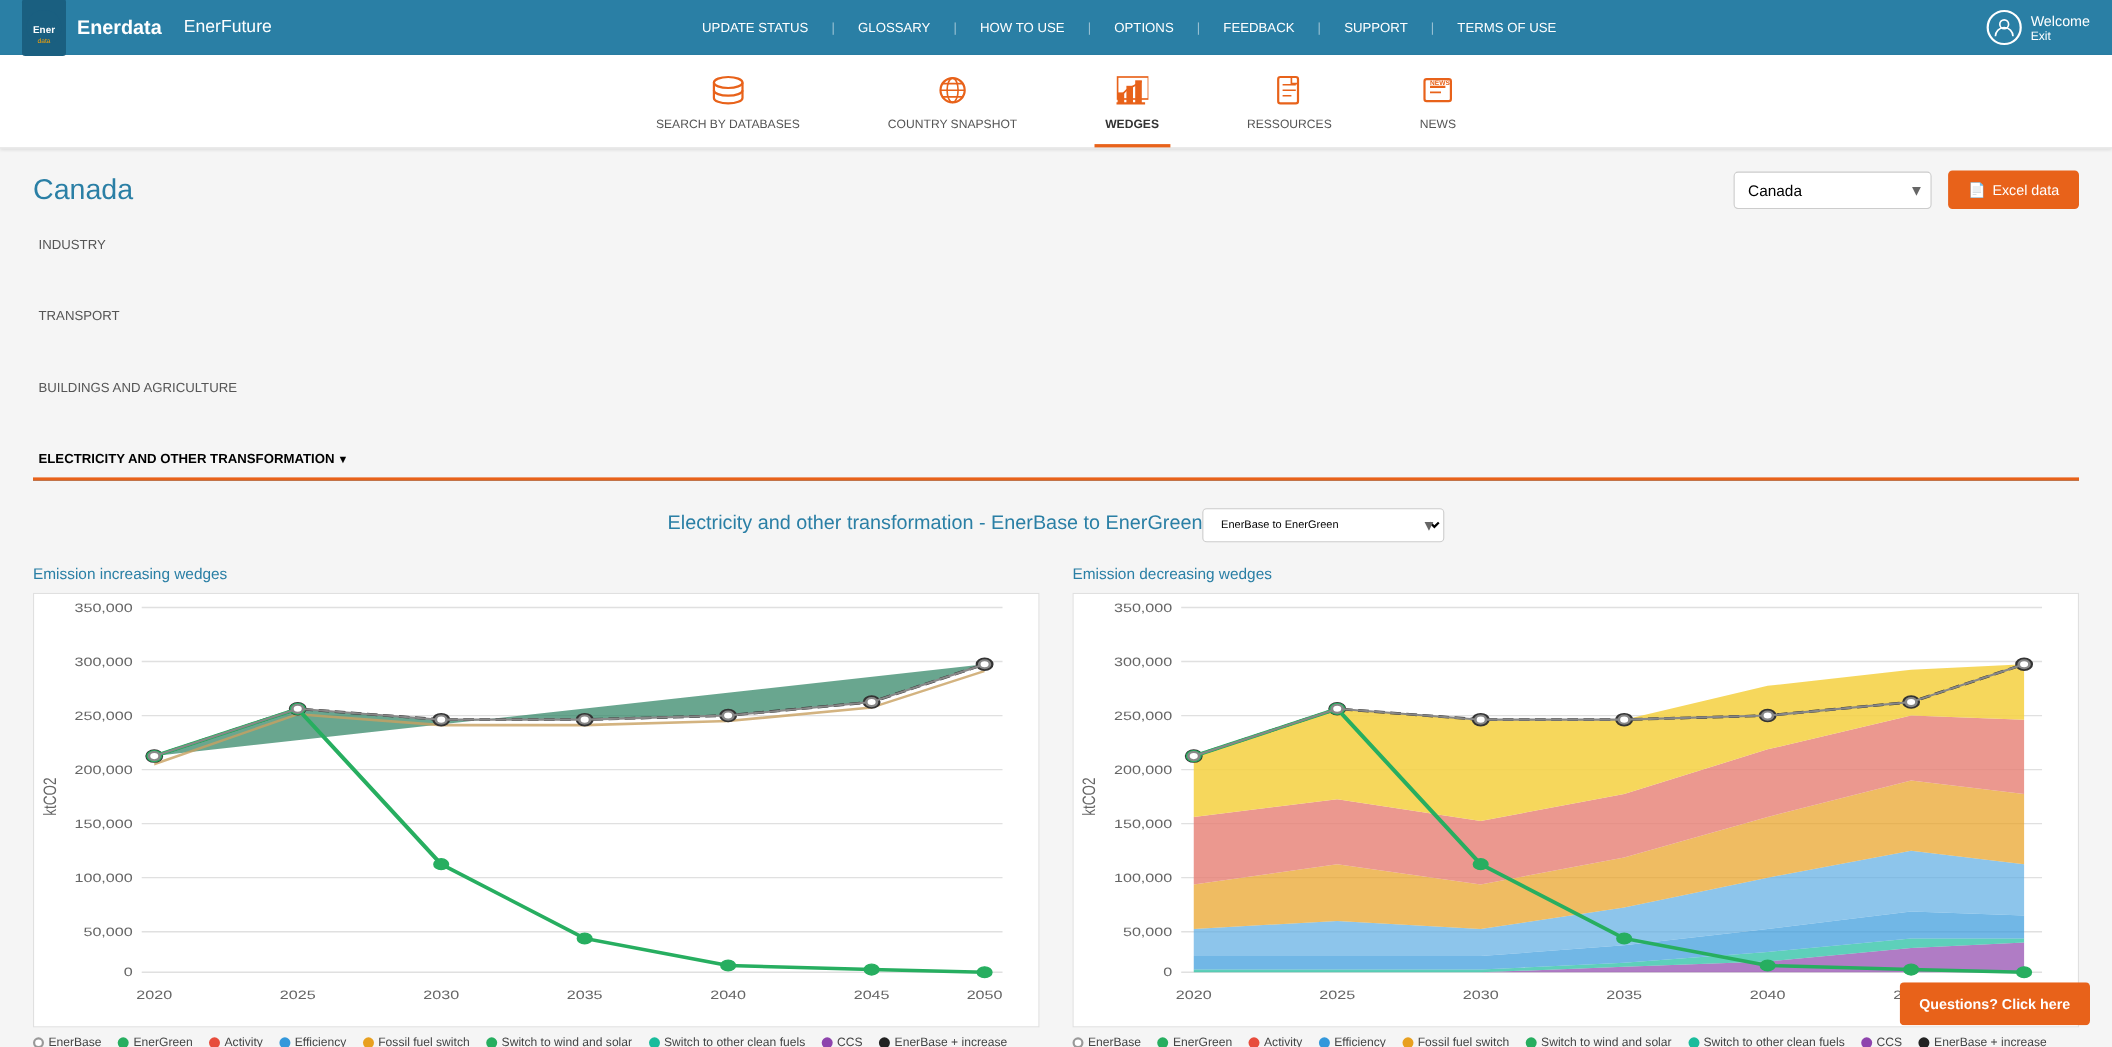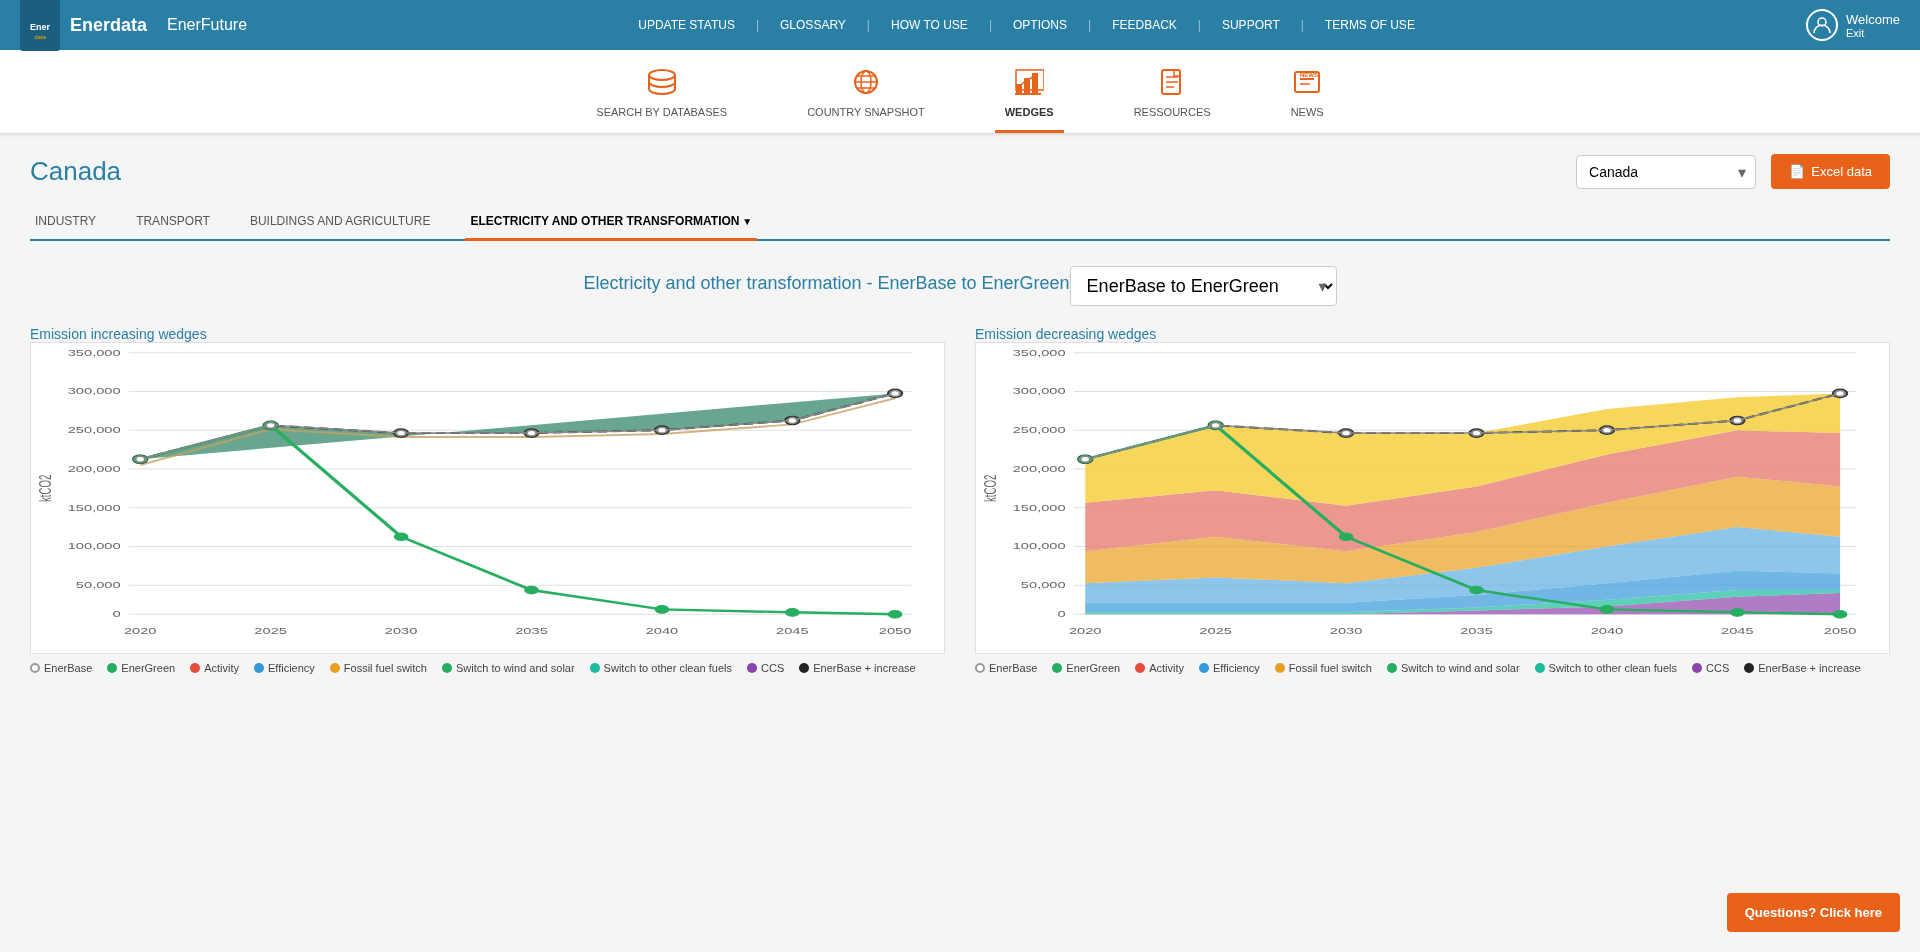--- a/index.html
+++ b/index.html
@@ -76,20 +76,21 @@
       gap: 6px;
     }
 
     
     .sub-nav {
       display: flex;
       gap: 30px;
       border-bottom: 2px solid #2a7fa5;
       margin-bottom: 25px;
       padding-bottom: 0;
+      flex-direction: column;
     }
     .sub-nav-item {
       font-size: 12px;
       color: #555;
       padding: 10px 5px;
       cursor: pointer;
       text-transform: uppercase;
       border-bottom: 3px solid transparent;
       margin-bottom: -2px;
     }
@@ -103,33 +104,33 @@
       font-size: 10px;
     }
 
     
     .chart-section-title { color: #2a7fa5; font-size: 18px; font-weight: normal; margin-bottom: 5px; }
     .chart-section-header { display: flex; align-items: center; justify-content: center; margin-bottom: 20px; }
     .scenario-select {
       padding: 8px 30px 8px 12px;
       border: 1px solid #ccc;
       border-radius: 4px;
-      font-size: 18px;
+      font-size: 10px;
       background: white;
       min-width: 220px;
     }
 
     
     .charts-row { display: flex; gap: 30px; }
     .chart-container { flex: 1; }
-    .chart-subtitle { color: #2a7fa5; font-size: 14px; }
+    .chart-subtitle { color: #2a7fa5; font-size: 14px; margin-bottom: 10px; }
 
     .chart-area {
       position: relative;
-      height: 312px;
+      height: 395px;
       background: white;
       border: 1px solid #e0e0e0;
     }
 
     
     .legend {
       display: flex;
       flex-wrap: wrap;
       gap: 4px 15px;
       margin-top: 8px;

